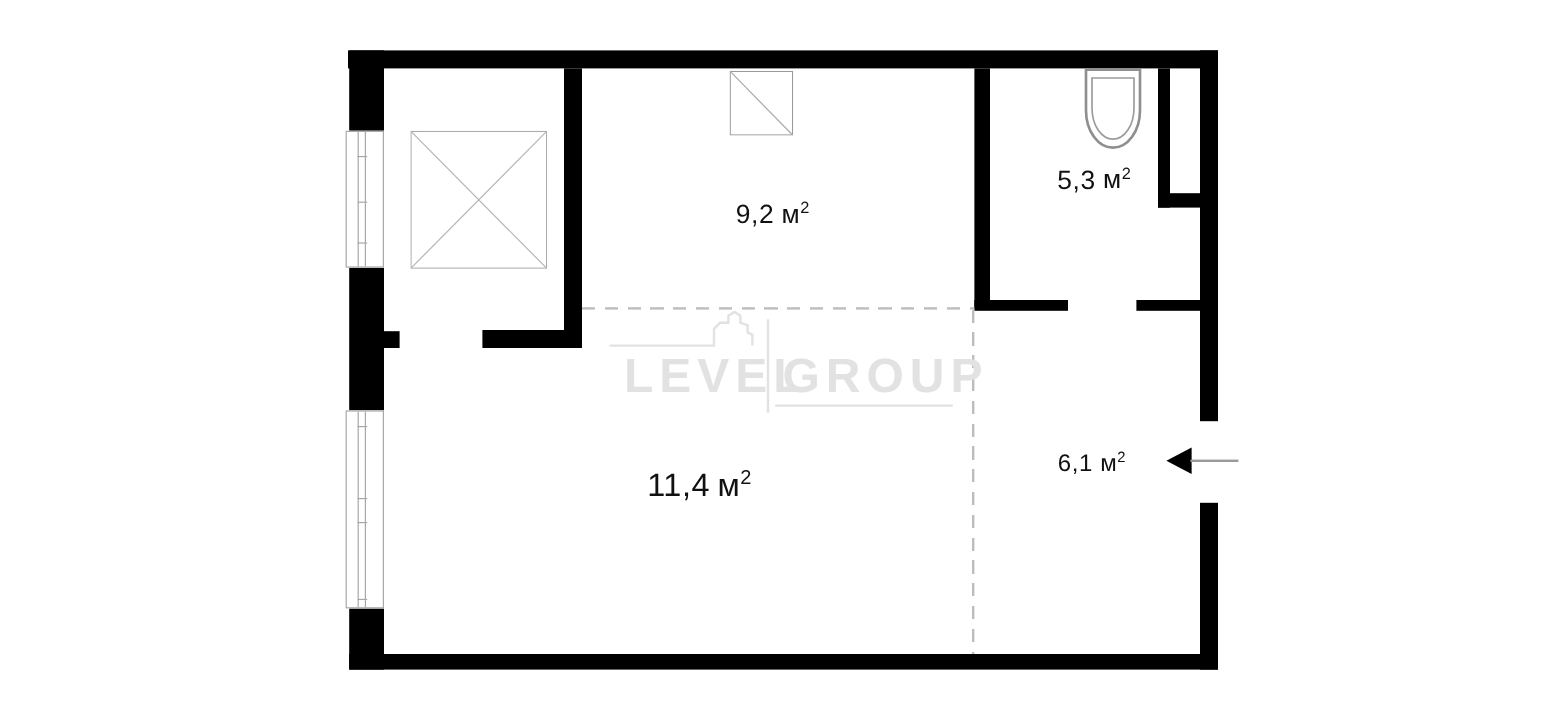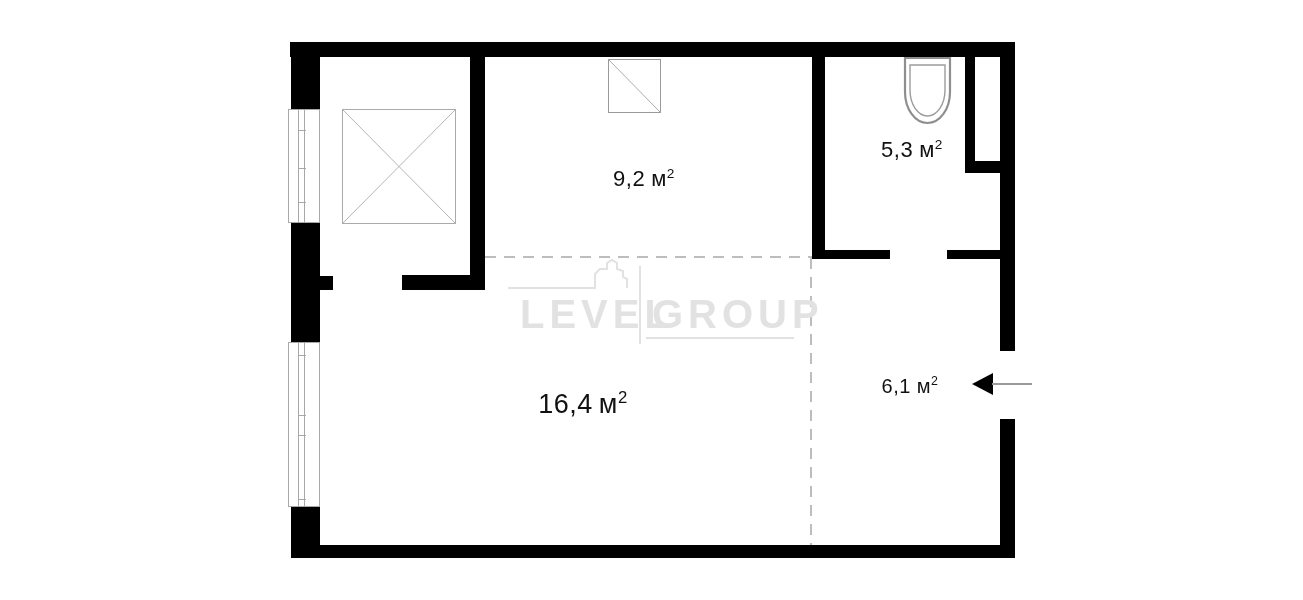--- a/index.html
+++ b/index.html
@@ -108,20 +108,20 @@
 
   <div class="room-label lbl-sm" style="left:644px;top:168px;margin-top:11px;">
     <span>9,2</span><span class="unit">м</span><sup>2</sup>
   </div>
 
   <div class="room-label lbl-sm" style="left:912px;top:150px;">
     <span>5,3</span><span class="unit">м</span><sup>2</sup>
   </div>
 
   <div class="room-label lbl-lg" style="left:583px;top:404px;">
-    <span>16,4</span><span class="unit">м</span><sup>2</sup>
+    <span>11,4</span><span class="unit">м</span><sup>2</sup>
   </div>
 
   <div class="room-label lbl-sm" style="left:910px;top:386px;font-size:20px;">
     <span>6,1</span><span class="unit">м</span><sup>2</sup>
   </div>
 
 </div>
 
 </body></html>

